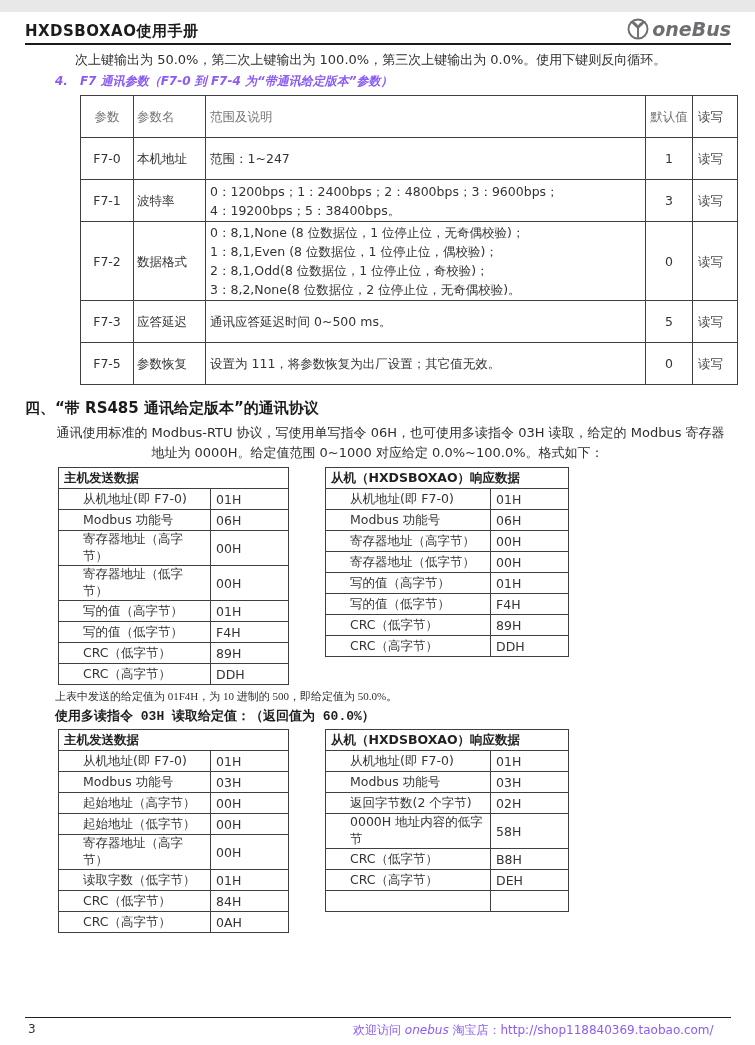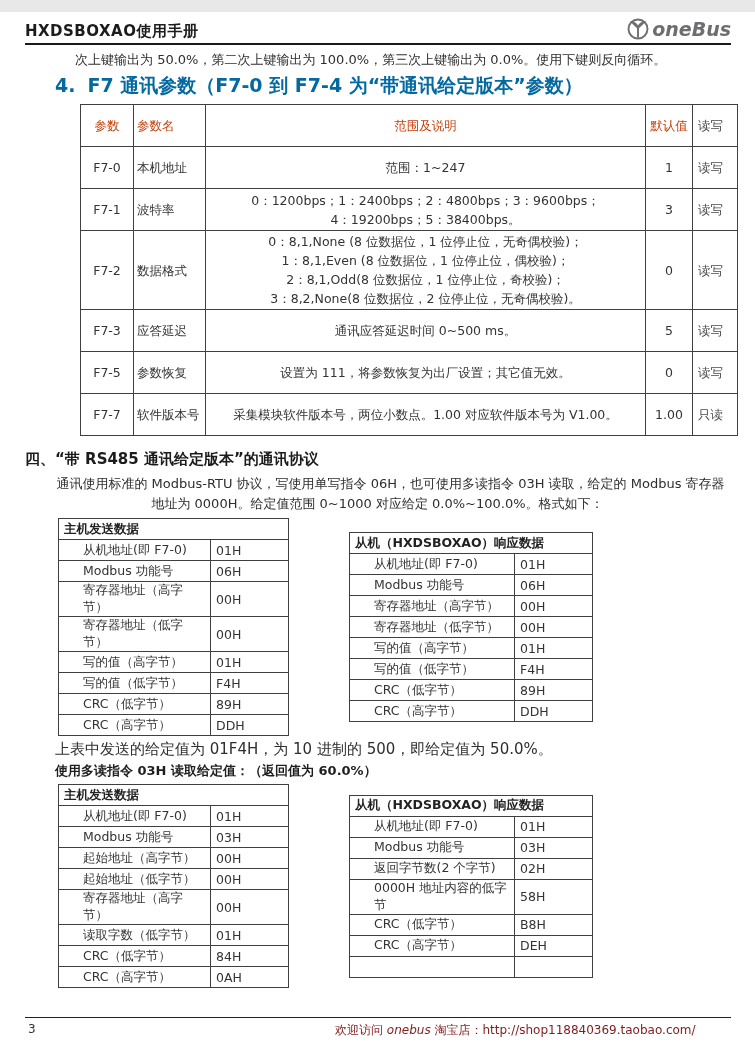--- a/index.html
+++ b/index.html
@@ -11,54 +11,54 @@
   
   .header { display:flex; justify-content:space-between; align-items:flex-end; padding:5px 24px 0 25px; }
   .doc-title { font-size:15px; font-weight:600; color:#1c1c1c; letter-spacing:0.5px; }
   .logo { display:flex; align-items:center; gap:2px; color:#6d6e71; }
   .logo svg { display:block; }
   .logo-text { font-size:19px; font-style:italic; font-weight:600; color:#6d6e71; }
   .header-rule { margin:2px 24px 0 25px; border-top:2.5px solid #1a1a1a; }
 
   
   .intro { margin:6px 25px 0 75px; font-size:13px; line-height:18px; color:#2e2e2e; }
-  .sec4-heading { margin:4px 0 0 55px; font-size:19px; font-weight:bold; color:#0369a1; }
+  .sec4-heading { margin:4px 0 0 55px; font-size:12px; font-weight:bold; color:#8b5cf6;font-style:italic; }
   .sec4-heading .sec4-num { margin-right:12px; }
 
   
   table { border-collapse:collapse; }
   .f7-table { margin:5px 0 0 80px; width:657px; table-layout:fixed; font-size:12.5px; }
   .f7-table th, .f7-table td { border:1px solid #3f3f3f; padding:1px 4px; vertical-align:middle; color:#333; line-height:19px; }
-  .f7-table th { font-weight:normal; text-align:left; height:22px; color:#c2410c; }
+  .f7-table th { font-weight:normal; text-align:left; height:22px; color:#737373; }
   .f7-table .c-param { width:53px; text-align:center; padding:1px 2px; }
   .f7-table .c-name  { width:72px; padding:11px 3px; }
-  .f7-table .c-desc  { width:440px; white-space:pre-line;text-align:center; }
+  .f7-table .c-desc  { width:440px; white-space:pre-line; }
   .f7-table .c-def   { width:47px; text-align:center; }
   .f7-table .c-rw    { width:45px; padding-left:5px; color:#4a4a4a; }
   .f7-table td { height:22px; }
 
   
   .sec-rs485 { margin:14px 0 0 25px; font-size:15px; font-weight:bold; color:#1c1c1c; }
   .para { margin:5px 25px 0 25px; font-size:13px; line-height:20px; text-indent:2em; color:#2e2e2e;text-align:center; }
 
   
-  .tables-row { display:flex; gap:60px; margin:4px 0 0 58px; align-items:center; }
+  .tables-row { display:flex; gap:36px; margin:4px 0 0 58px; align-items:flex-start; }
   .mb-table { font-size:12.5px; table-layout:fixed; }
   .mb-table th, .mb-table td { border:1px solid #3f3f3f; padding:0 5px; height:21px; vertical-align:middle; color:#333; }
   .mb-table th { font-weight:bold; text-align:left; color:#222; }
   .mb-table .lbl   { width:152px;padding-left:24px; }
   .mb-table .val   { width:78px; }
   .mb-table.wide .lbl { width:165px; }
-  .note { margin:4px 0 0 55px; font-size:15px; color:#2e2e2e; }
-  .read-line { margin:3px 0 0 55px; font-size:13px; font-weight:bold; color:#1e1e1e; }
+  .note { margin:4px 0 0 55px; font-size:11px; color:#2e2e2e;font-family:Liberation Serif, serif; }
+  .read-line { margin:3px 0 0 55px; font-size:13px; font-weight:bold; color:#1e1e1e;font-family:Liberation Mono, monospace; }
 
   
   .footer { position:absolute; top:1005px; left:25px; right:24px; border-top:1.5px solid #222; }
   .page-num { position:absolute; left:3px; top:4px; font-size:12px; color:#333; }
-  .footer-text { position:absolute; left:310px; top:4px; font-size:12px; color:#7f1d1d; white-space:nowrap; }
+  .footer-text { position:absolute; left:328px; top:4px; font-size:12px; color:#8b5cf6; white-space:nowrap; }
   .footer-text .brand { font-style:italic; }
 </style>
 </head>
 <body>
 
 <div class="page">
 
   <div class="header">
     <div class="doc-title">HXDSBOXAO使用手册</div>
     <div class="logo">
@@ -124,27 +124,20 @@
         <td class="c-def">5</td>
         <td class="c-rw">读写</td>
       </tr>
       <tr>
         <td class="c-param">F7-5</td>
         <td class="c-name">参数恢复</td>
         <td class="c-desc">设置为 111，将参数恢复为出厂设置；其它值无效。</td>
         <td class="c-def">0</td>
         <td class="c-rw">读写</td>
       </tr>
-      <tr>
-        <td class="c-param">F7-7</td>
-        <td class="c-name">软件版本号</td>
-        <td class="c-desc">采集模块软件版本号，两位小数点。1.00 对应软件版本号为 V1.00。</td>
-        <td class="c-def">1.00</td>
-        <td class="c-rw">只读</td>
-      </tr>
     </tbody>
   </table>
 
   <h2 class="sec-rs485">四、“带 RS485 通讯给定版本”的通讯协议</h2>
   <p class="para">通讯使用标准的 Modbus-RTU 协议，写使用单写指令 06H，也可使用多读指令 03H 读取，给定的 Modbus 寄存器地址为 0000H。给定值范围 0~1000 对应给定 0.0%~100.0%。格式如下：</p>
 
   <div class="tables-row">
     <table class="mb-table">
       <tbody>
           <tr>

